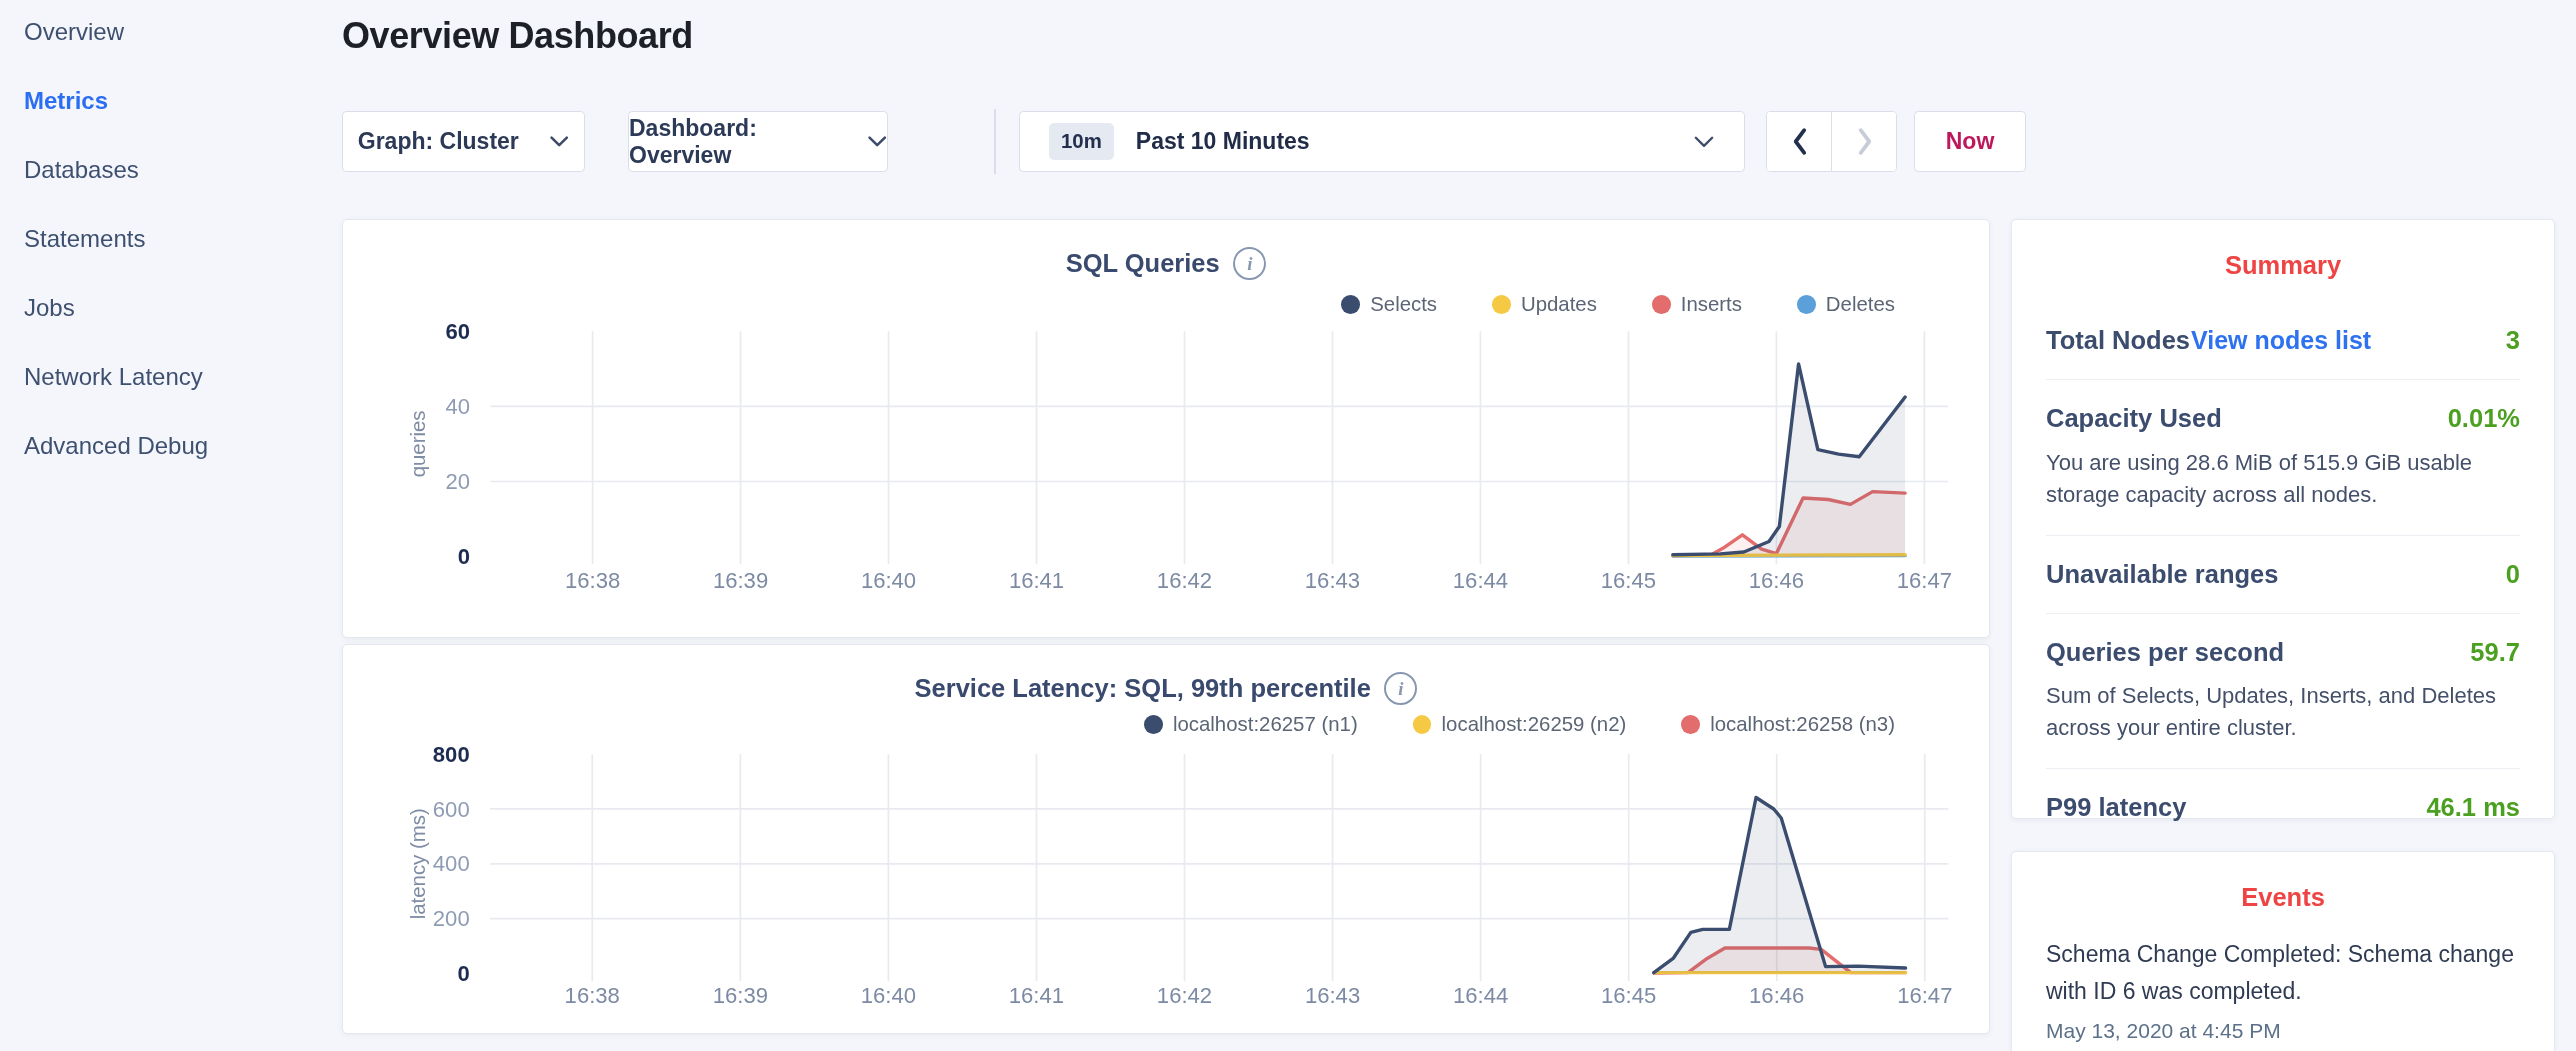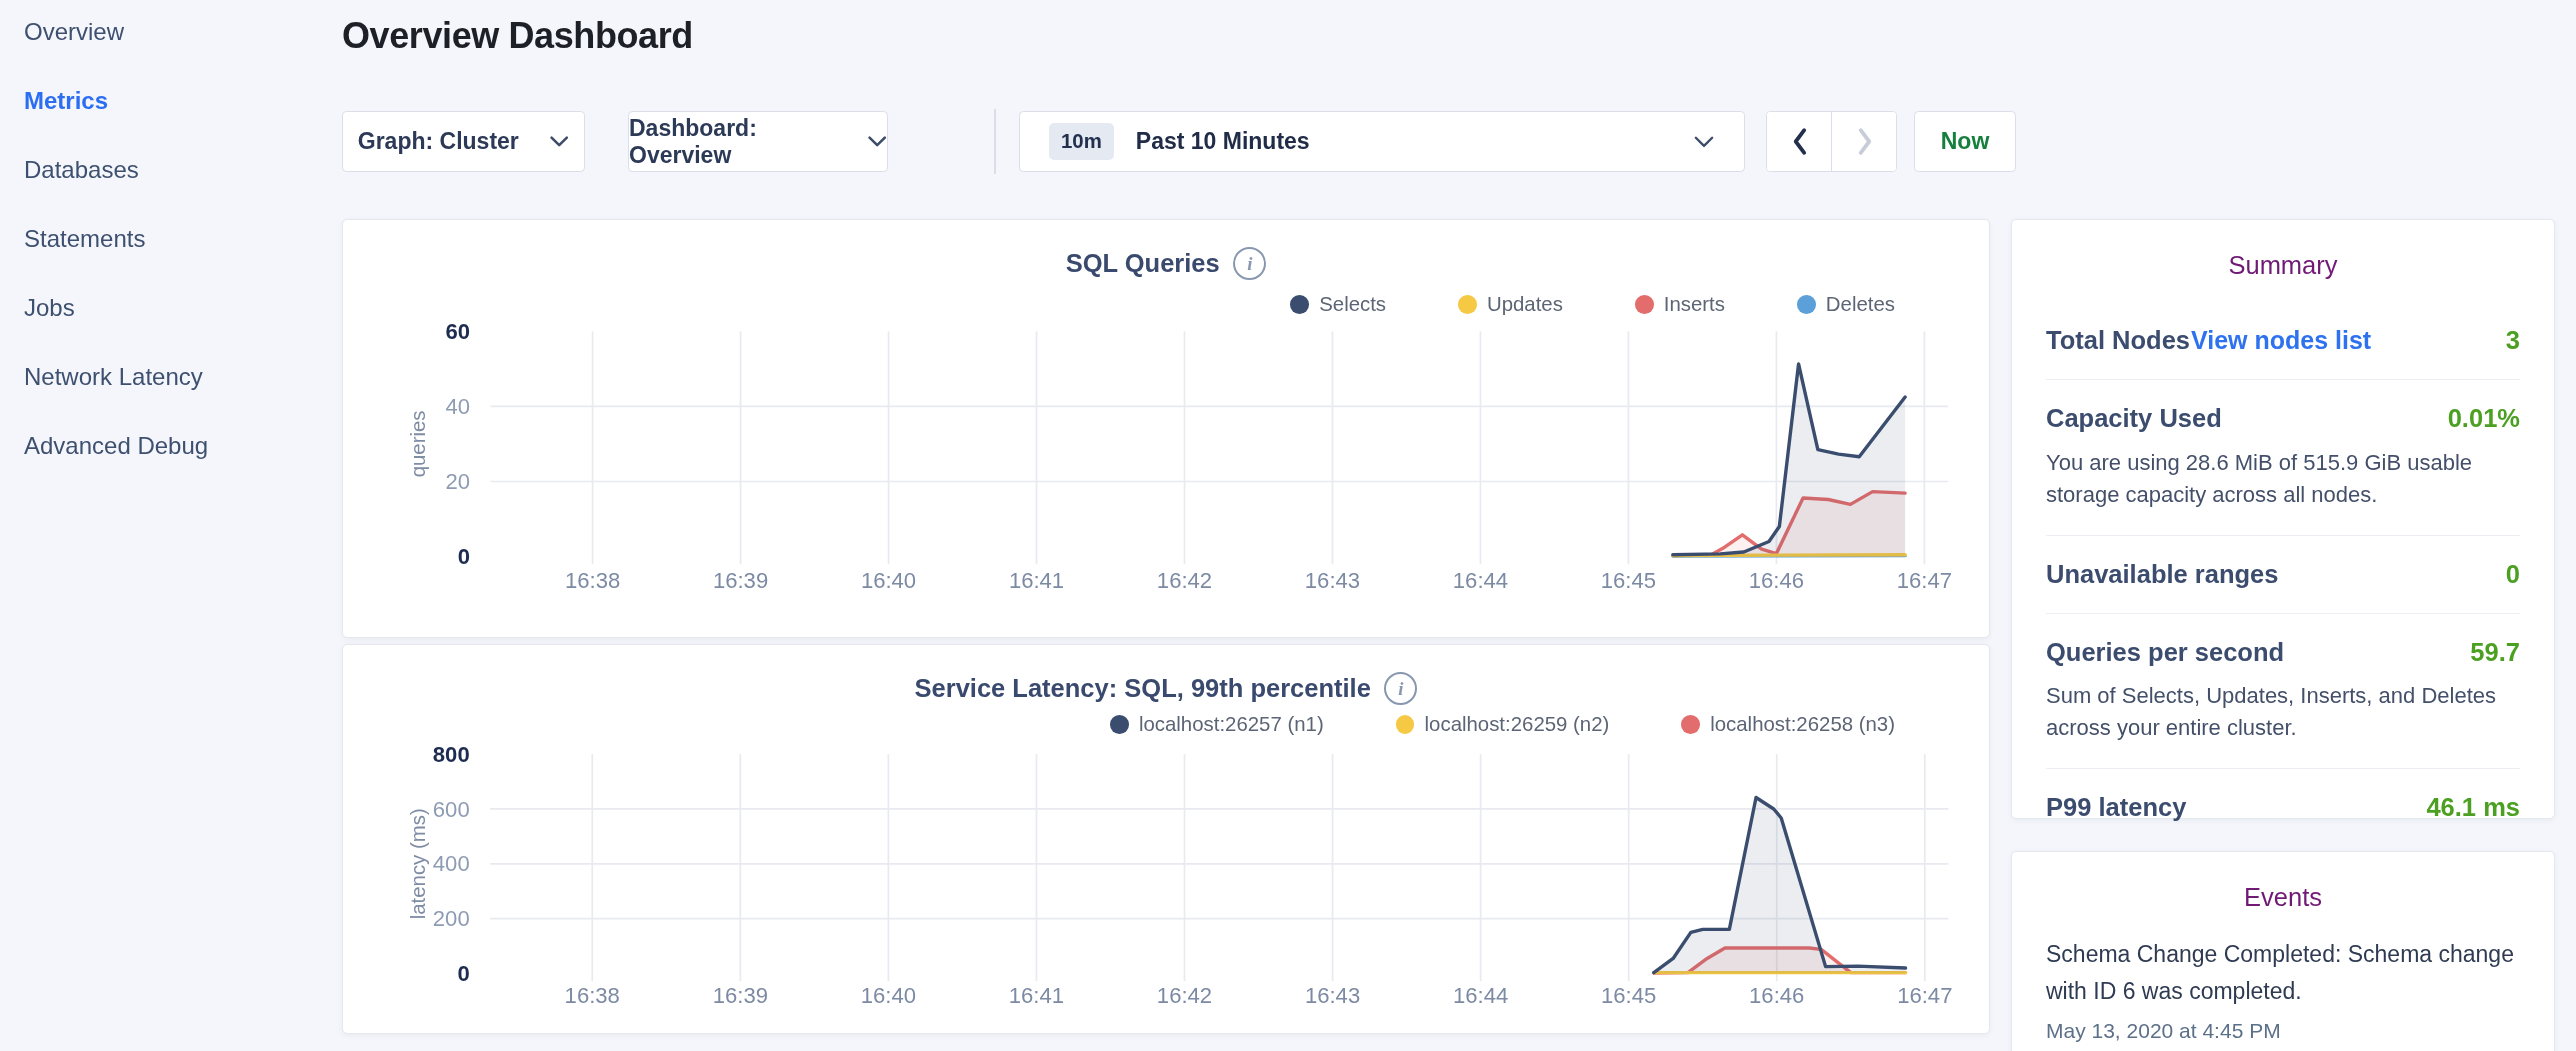--- a/index.html
+++ b/index.html
@@ -18,45 +18,45 @@
   .tb{position:absolute;top:111px;height:61px;box-sizing:border-box;background:#fff;border:1.7px solid #d9dee8;border-radius:4.3px;
       display:flex;align-items:center;justify-content:center;gap:30px;font-size:23px;font-weight:700;color:#2c3a57;cursor:pointer;}
   .chev{color:#3d4c68;display:inline-flex;}
   .tb-divider{position:absolute;left:994px;top:109px;width:1.7px;height:65px;background:#d9dee8;}
   .time-picker{left:1019px;width:726px;justify-content:flex-start;padding:0 29px;gap:22px;}
   .badge{background:#e5e9f2;border-radius:5.1px;padding:6.8px 12px;font-size:20.4px;font-weight:700;color:#22304e;}
   .tp-label{flex:1;text-align:left;font-size:23px;font-weight:700;color:#202c48;}
   .range-nav{left:1766px;width:131px;padding:0;gap:0;overflow:hidden;}
   .rn-btn{flex:1;height:100%;display:flex;align-items:center;justify-content:center;cursor:pointer;background:#fff;}
   .rn-btn:first-child{border-right:1.7px solid #d9dee8;}
-  .btn-now{left:1914px;width:102px;color:#15803d;}
+  .btn-now{left:1914px;width:112px;color:#be185d;}
   
   .card{position:absolute;background:#fff;border:1.7px solid #e4e7ee;border-radius:5.1px;box-shadow:0 1.7px 5.1px rgba(40,50,80,0.05);box-sizing:border-box;}
   .chart-card{left:342px;width:1648px;}
   #card-0{top:219px;height:419px;}
   #card-1{top:644px;height:390px;}
   .chart-title{position:absolute;top:27px;left:0;right:0;display:flex;align-items:center;justify-content:center;gap:13.6px;
                font-size:25.5px;font-weight:700;color:#3a4a6e;}
   .info-icon{width:29px;height:29px;border:2.6px solid #8897b0;border-radius:50%;color:#8897b0;font-size:18.7px;font-weight:700;
              display:inline-flex;align-items:center;justify-content:center;font-style:italic;font-family:"Liberation Serif",serif;cursor:pointer;}
-  .chart-legend{position:absolute;right:94px;display:flex;gap:72px;align-items:center;font-size:20.4px;color:#5c6575;}
+  .chart-legend{position:absolute;right:94px;display:flex;gap:55px;align-items:center;font-size:20.4px;color:#5c6575;}
   #legend-0{top:73px;}
   #legend-1{top:68px;}
   .leg-item{display:flex;align-items:center;gap:10.2px;cursor:pointer;}
   .leg-dot{width:18.7px;height:18.7px;border-radius:50%;}
   svg.chart-plot{position:absolute;left:0;top:0;}
   .xt{fill:#7c8aa3;font-size:26px;text-anchor:middle;}
   .yt{fill:#8e9cb3;font-size:26px;text-anchor:end;}
   .yt.strong{fill:#1d2c50;font-weight:700;}
   .al{fill:#7e8ca4;font-size:24px;text-anchor:middle;}
   
   .side-card{left:2011px;width:544px;padding:0 34px;}
   #summary-card{top:219px;height:600px;}
   #events-card{top:851px;height:281px;}
-  .card-title{text-align:center;font-size:25.5px;font-weight:400;color:#701a75;margin:31px 0 22px;}
+  .card-title{text-align:center;font-size:25.5px;font-weight:700;color:#ef4444;margin:31px 0 22px;}
   .sum-row{padding:24px 0;border-bottom:1.7px solid #eceef3;}
   .sum-row:last-child{border-bottom:none;}
   .sum-top{display:flex;align-items:baseline;gap:1px;}
   .sum-label{font-size:25.5px;font-weight:700;color:#3b4c6e;white-space:nowrap;}
   .sum-link{font-size:25px;font-weight:700;color:#2e72f0;cursor:pointer;white-space:nowrap;}
   .sum-value{margin-left:auto;font-size:25.5px;font-weight:700;color:#4ca021;white-space:nowrap;}
   .sum-desc{margin-top:13.6px;font-size:22px;line-height:32px;color:#44506a;}
   .event-item{margin-top:24px;}
   .event-text{font-size:23px;line-height:37px;color:#2f3b52;}
   .event-time{margin-top:8.5px;font-size:21px;color:#5c7089;}

